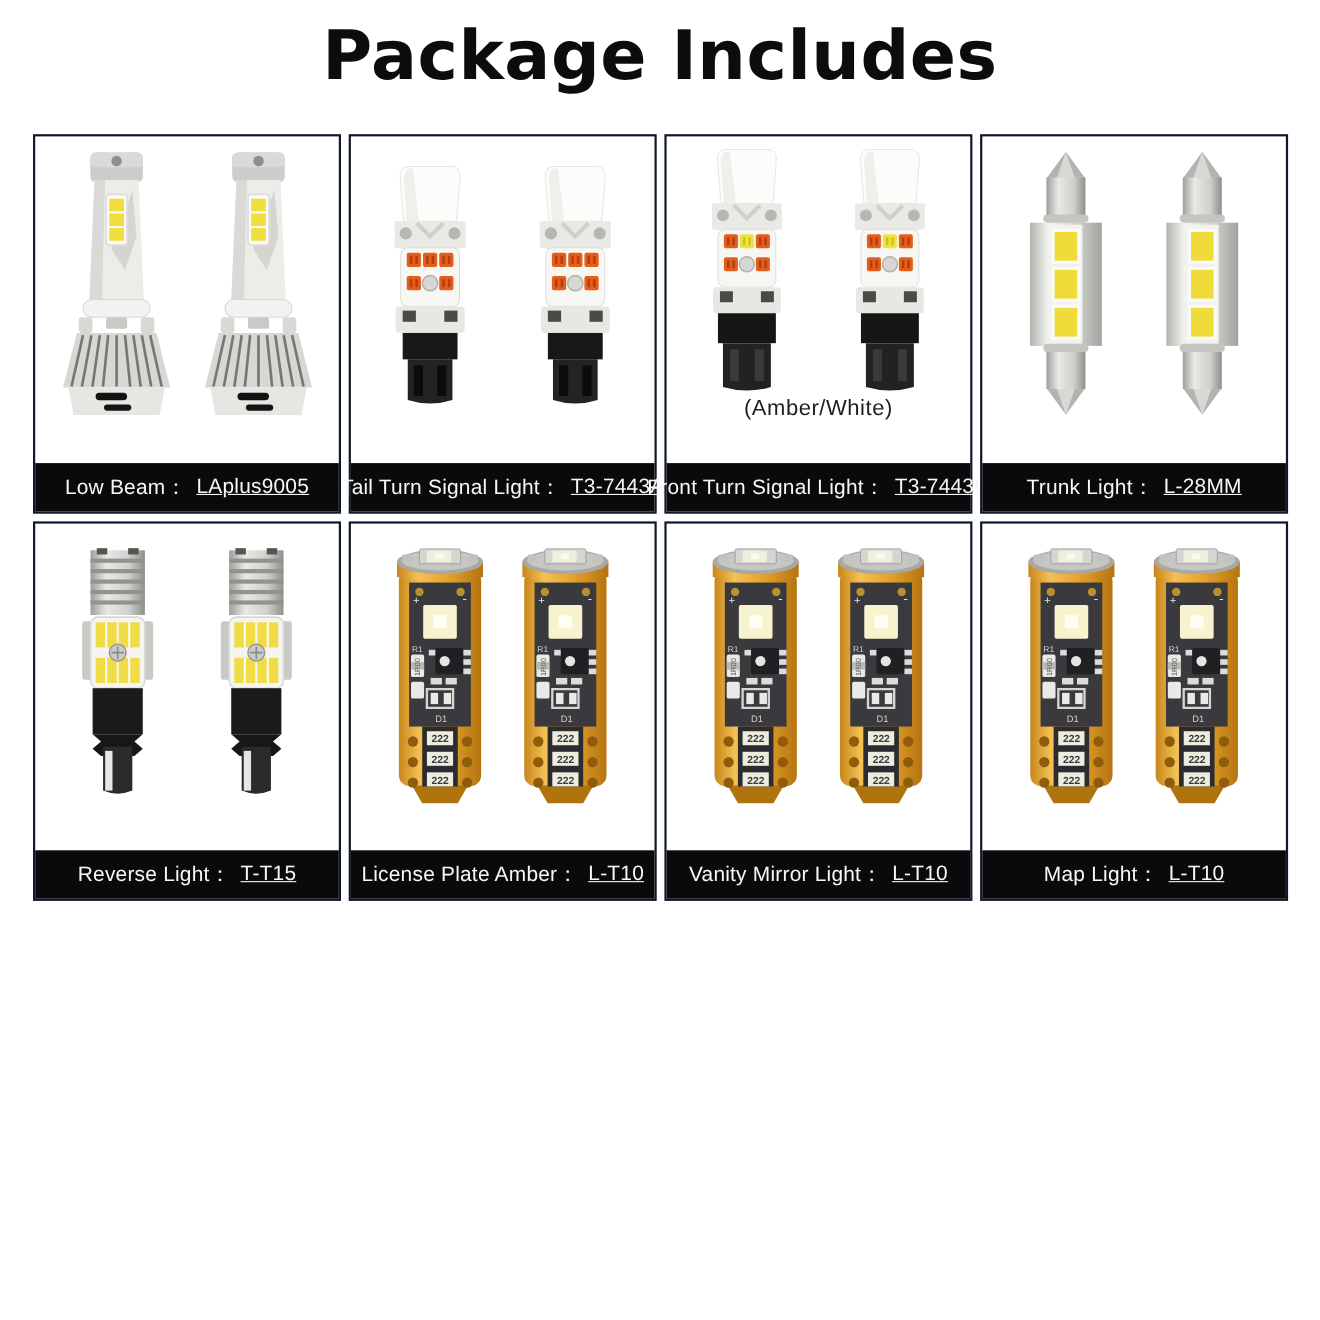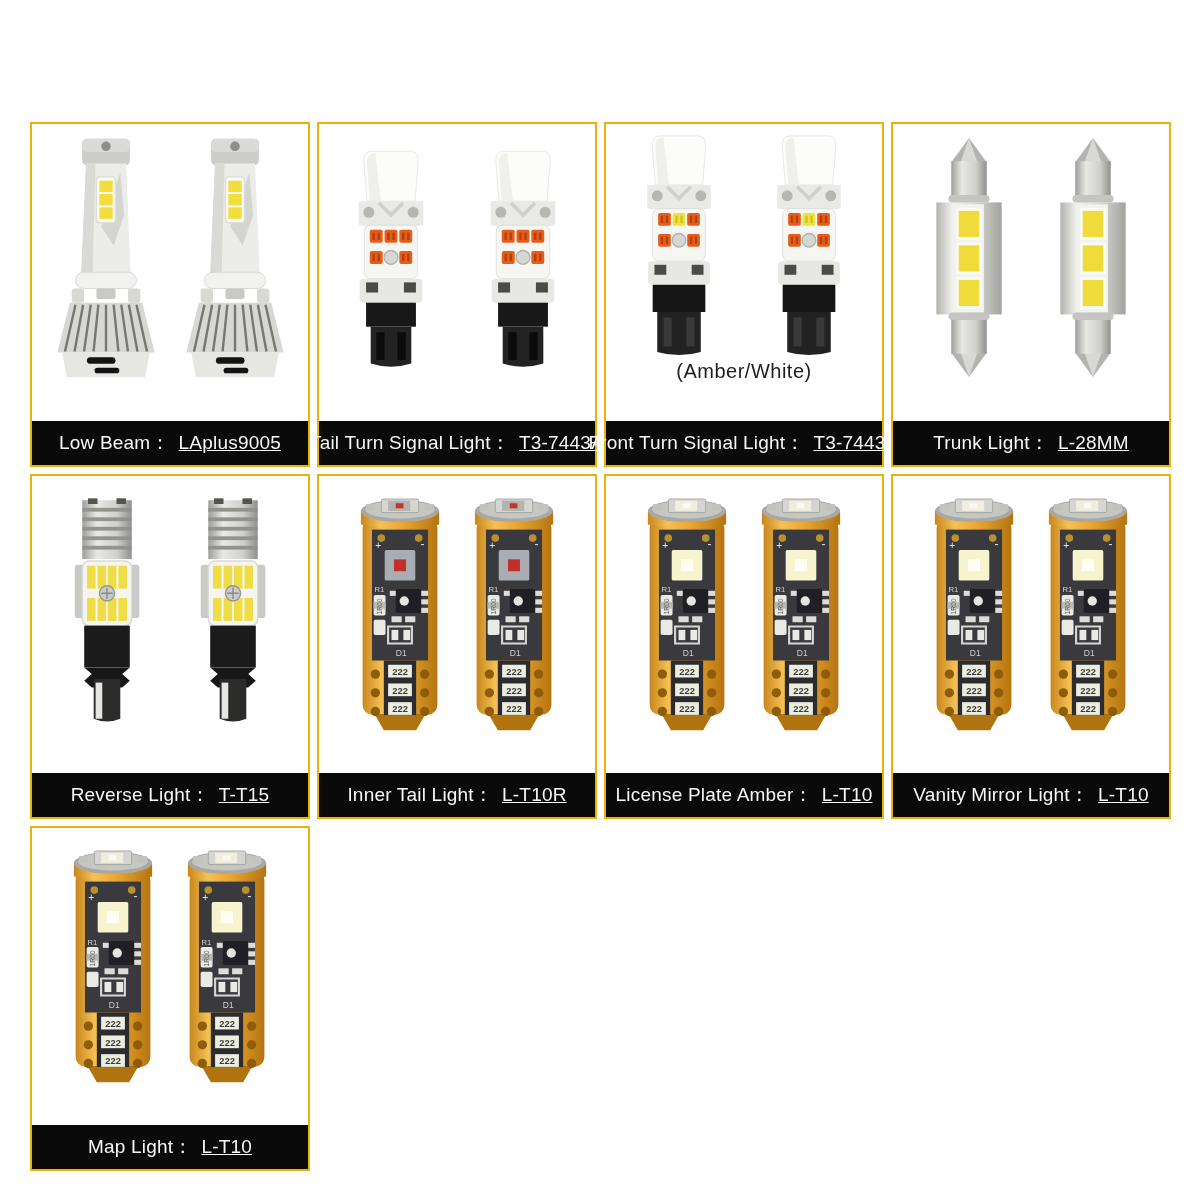--- a/index.html
+++ b/index.html
@@ -4,21 +4,21 @@
 <style>
   * { margin:0; padding:0; box-sizing:border-box; }
   html,body { width:1200px; height:1200px; background:#ffffff; overflow:hidden;
               font-family:"Liberation Sans", sans-serif; }
   .page { position:relative; width:1200px; height:1200px; }
   .title { position:absolute; top:14px; left:0; width:1200px; text-align:center;
            font-family:"DejaVu Sans", sans-serif; font-weight:800; font-size:62px;
            letter-spacing:0.5px; color:#0c0c0c; }
   .grid { position:absolute; left:30px; top:122px; display:grid;
           grid-template-columns:repeat(4,280px); grid-auto-rows:345px; gap:7px; }
-  .cell { border:2px solid #eab308; background:#ffffff; display:flex; flex-direction:column; }
+  .cell { border:2px solid #0f172a; background:#ffffff; display:flex; flex-direction:column; }
   .imgarea { flex:1; position:relative; display:flex; align-items:center;
              justify-content:center; gap:12px; padding-top:4px; }
   .imgarea.headlight { gap:5px; }
   .imgarea.has-note svg.bulb { margin-bottom:28px; }
   .note { position:absolute; bottom:3px; left:0; width:100%; text-align:center;
           font-size:20px; color:#1d1d1d; letter-spacing:0.5px; }
   .labelbar { height:44px; background:#0a0a0a; display:flex; align-items:center;
               justify-content:center; white-space:nowrap;margin-top:35px; }
   .lbl, .mdl { color:#f7f7f7; font-size:19px; letter-spacing:0.2px; }
   .mdl { margin-left:9px;text-decoration:underline; }
@@ -294,20 +294,21 @@
     <rect x="36" y="140" width="48" height="44" fill="#1b1b1b"></rect>
     <path d="M36,184 l8,7 l-8,7 l8,7 h32 l8,-7 l-8,-7 l8,-7 z" fill="#171717"></path>
     <path d="M46,196 h28 v42 q-14,6 -28,0 z" fill="#2b2b2b"></path>
     <rect x="48" y="200" width="7" height="38" fill="#e6e6e3"></rect>
   </g>
 </defs>
 </svg>
 </div>
 
 <div class="page">
+  <h1 class="title">Package Includes</h1>
   <div class="grid" id="grid">
       <div class="cell">
         <div class="imgarea headlight">
           <svg class="bulb headlight" viewBox="0 0 130 260">
             <use href="#headlight"></use>
           </svg>
           <svg class="bulb headlight" viewBox="0 0 130 260">
             <use href="#headlight"></use>
           </svg>
         </div>
@@ -368,34 +369,20 @@
             <use href="#t15"></use>
           </svg>
         </div>
         <div class="labelbar">
           <span class="lbl">Reverse Light：</span>
           <span class="mdl">T-T15</span>
         </div>
       </div>
       <div class="cell">
         <div class="imgarea t10">
-          <svg class="bulb t10" viewBox="0 0 120 300" style="--led-main:#a9adb3;--led-dot:#c32f26;--led-top:#b3b3b0;--led-top-dot:#c3342c">
-            <use href="#t10"></use>
-          </svg>
-          <svg class="bulb t10" viewBox="0 0 120 300" style="--led-main:#a9adb3;--led-dot:#c32f26;--led-top:#b3b3b0;--led-top-dot:#c3342c">
-            <use href="#t10"></use>
-          </svg>
-        </div>
-        <div class="labelbar">
-          <span class="lbl">Inner Tail Light：</span>
-          <span class="mdl">L-T10R</span>
-        </div>
-      </div>
-      <div class="cell">
-        <div class="imgarea t10">
           <svg class="bulb t10" viewBox="0 0 120 300" style="--led-main:#f8f3cf;--led-dot:#fffef2;--led-top:#f0eedd;--led-top-dot:#fbfaf0">
             <use href="#t10"></use>
           </svg>
           <svg class="bulb t10" viewBox="0 0 120 300" style="--led-main:#f8f3cf;--led-dot:#fffef2;--led-top:#f0eedd;--led-top-dot:#fbfaf0">
             <use href="#t10"></use>
           </svg>
         </div>
         <div class="labelbar">
           <span class="lbl">License Plate Amber：</span>
           <span class="mdl">L-T10</span>

